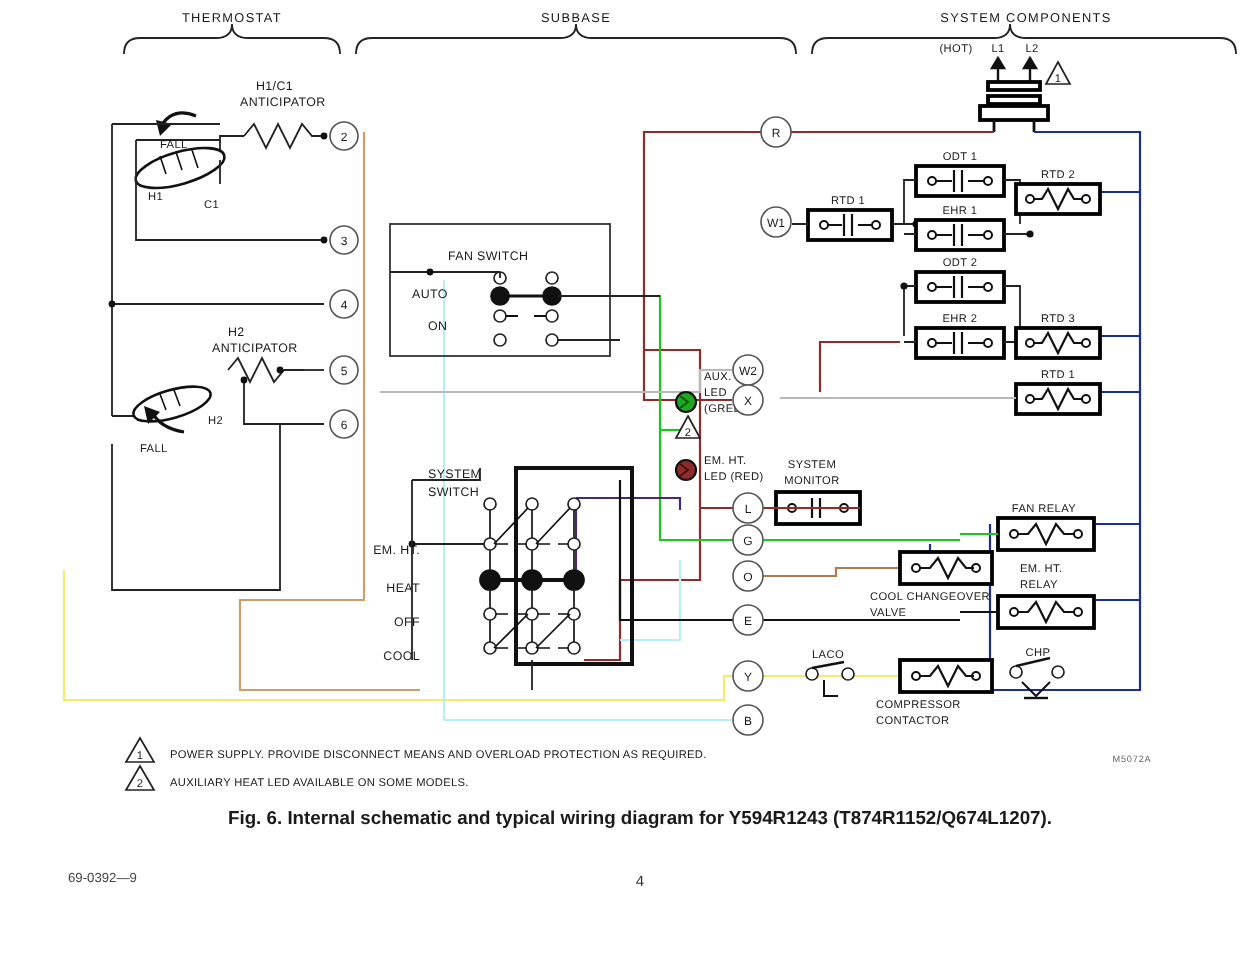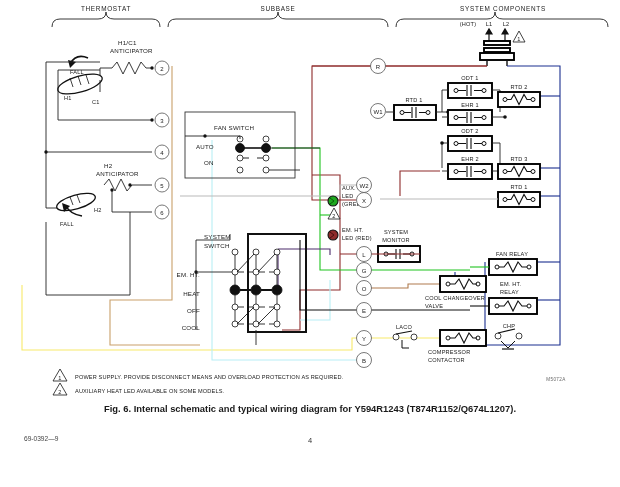--- a/index.html
+++ b/index.html
@@ -1,18 +1,18 @@
 <!DOCTYPE html>
 <html><head>
 <meta charset="utf-8">
 <style>
   html,body{margin:0;padding:0;background:#fff;}
   body{width:620px;height:487px;position:relative;overflow:hidden;
        font-family:"Liberation Sans", sans-serif;color:#1a1a1a;}
-  #stage{position:absolute;left:0;top:0;width:520px;height:487px;}
+  #stage{position:absolute;left:0;top:0;width:520px;height:487px;padding-left:10px;}
   svg{display:block;}
   text{font-family:"Liberation Sans", sans-serif;fill:#1a1a1a;}
   .lbl{font-size:6.2px;letter-spacing:.2px;}
   .lbl-sm{font-size:5.6px;letter-spacing:.2px;}
   .lbl-grp{font-size:6.4px;letter-spacing:.7px;}
   .term{font-size:6px;text-anchor:middle;}
   .note{font-size:5.6px;letter-spacing:.15px;}
   .cap{font-size:9.4px;font-weight:bold;}
   .foot{font-size:6.6px;fill:#444;}
   .code{font-size:4.6px;fill:#666;letter-spacing:.4px;}

